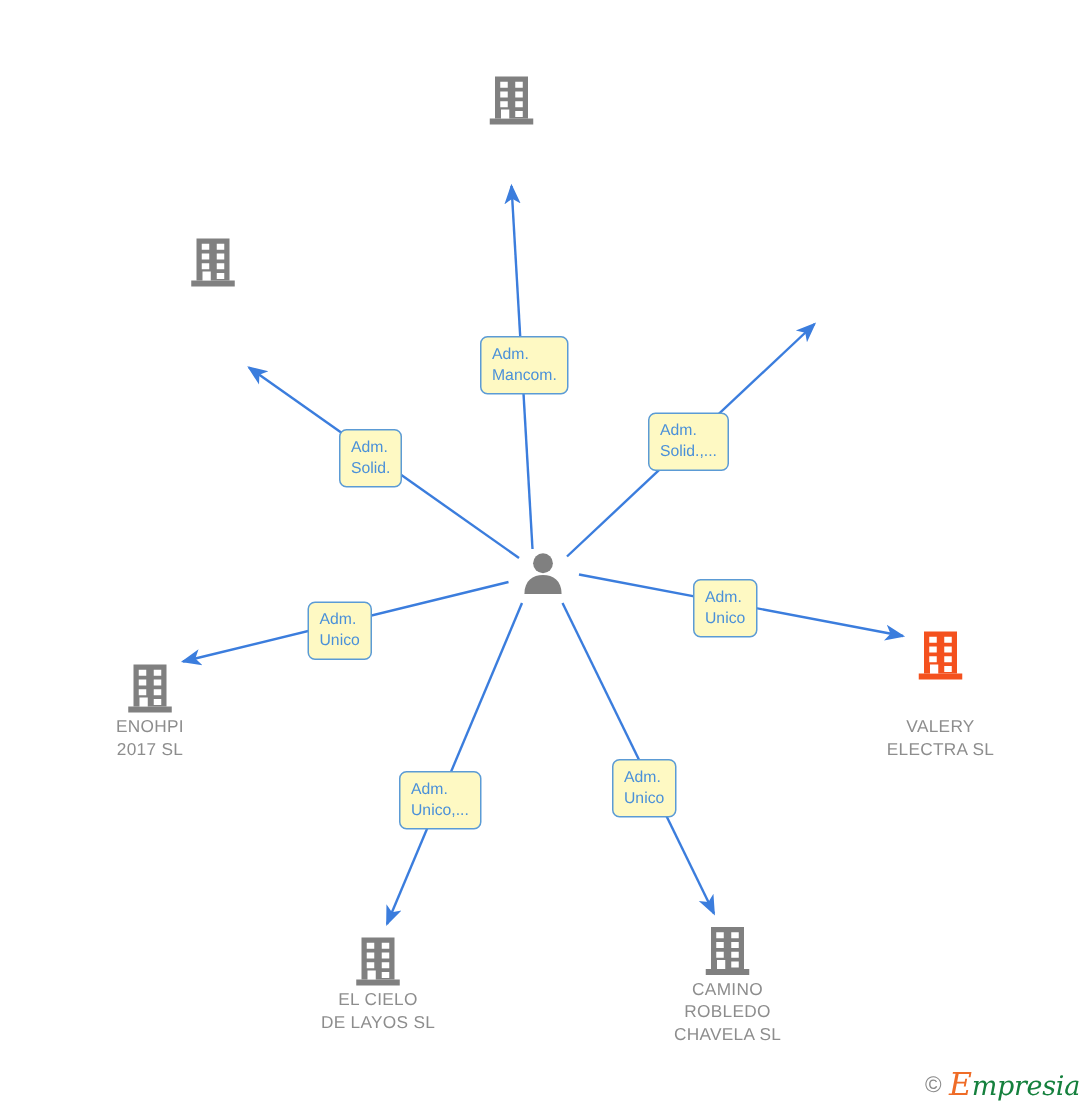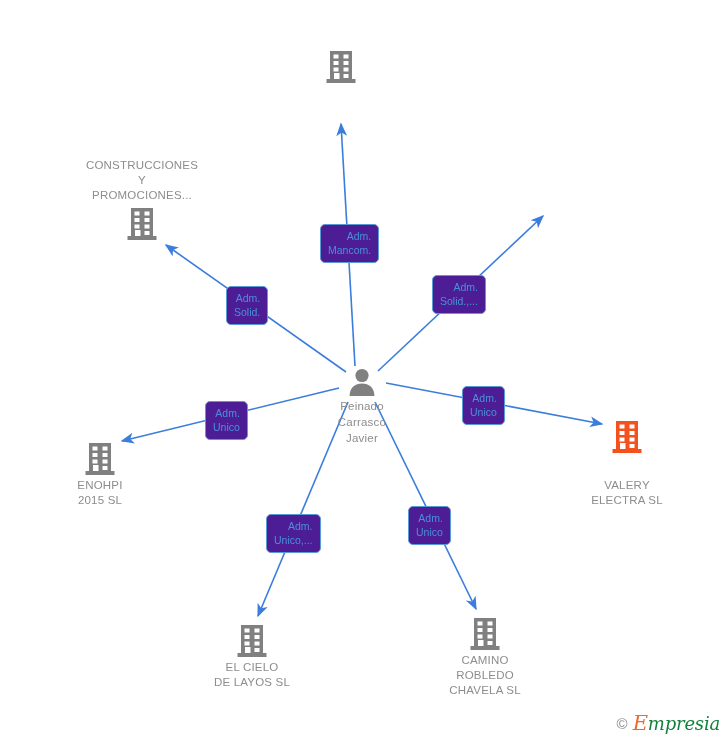--- a/index.html
+++ b/index.html
@@ -62,25 +62,25 @@
   .node.highlight .node-label {
     color: #8d8d8d;
     margin-top: 24px;
   }
   
   .edge-label {
     position: absolute;
     z-index: 4;
     border: 1px solid #5b9bd5;
     border-radius: 5px;
-    background: #4c1d95;
+    background: #fef9c3;
     color: #4a90d9;
     font-size: 10.5px;
     line-height: 14px;
-    text-align: right;
+    text-align: left;
     padding: 4px 7px 5px 7px;
     white-space: pre-line;
     box-sizing: border-box;
   }
   
   #watermark {
     position: absolute;
     right: 8px;
     bottom: 6px;
     z-index: 6;
@@ -155,23 +155,20 @@
           <rect x="8.5" y="11" width="5" height="4" fill="#ffffff"></rect>
           <rect x="18.5" y="11" width="5" height="4" fill="#ffffff"></rect>
           <rect x="8.5" y="17.5" width="5" height="4" fill="#ffffff"></rect>
           <rect x="18.5" y="17.5" width="5" height="4" fill="#ffffff"></rect>
           <rect x="18.5" y="24" width="5" height="4" fill="#ffffff"></rect>
           <rect x="9" y="23" width="5.5" height="6" fill="#ffffff"></rect>
         </svg></span>
   </div>
 
   <div class="node label-above" style="left: 142px; top: 158px;">
-    <span class="node-label">CONSTRUCCIONES
-Y
-PROMOCIONES...</span>
     <span class="icon-wrap"><svg width="32" height="34" viewBox="0 0 32 34" xmlns="http://www.w3.org/2000/svg">
           <rect x="5" y="1" width="22" height="28" fill="#808080"></rect>
           <rect x="1.5" y="29" width="29" height="4" fill="#808080"></rect>
           <rect x="8.5" y="4.5" width="5" height="4" fill="#ffffff"></rect>
           <rect x="18.5" y="4.5" width="5" height="4" fill="#ffffff"></rect>
           <rect x="8.5" y="11" width="5" height="4" fill="#ffffff"></rect>
           <rect x="18.5" y="11" width="5" height="4" fill="#ffffff"></rect>
           <rect x="8.5" y="17.5" width="5" height="4" fill="#ffffff"></rect>
           <rect x="18.5" y="17.5" width="5" height="4" fill="#ffffff"></rect>
           <rect x="18.5" y="24" width="5" height="4" fill="#ffffff"></rect>
@@ -187,21 +184,21 @@
           <rect x="8.5" y="4.5" width="5" height="4" fill="#ffffff"></rect>
           <rect x="18.5" y="4.5" width="5" height="4" fill="#ffffff"></rect>
           <rect x="8.5" y="11" width="5" height="4" fill="#ffffff"></rect>
           <rect x="18.5" y="11" width="5" height="4" fill="#ffffff"></rect>
           <rect x="8.5" y="17.5" width="5" height="4" fill="#ffffff"></rect>
           <rect x="18.5" y="17.5" width="5" height="4" fill="#ffffff"></rect>
           <rect x="18.5" y="24" width="5" height="4" fill="#ffffff"></rect>
           <rect x="9" y="23" width="5.5" height="6" fill="#ffffff"></rect>
         </svg></span>
     <span class="node-label">ENOHPI
-2015  SL</span>
+2017  SL</span>
   </div>
 
   <div class="node highlight" style="left: 627px; top: 420px;">
     <span class="icon-wrap"><svg width="32" height="34" viewBox="0 0 32 34" xmlns="http://www.w3.org/2000/svg">
           <rect x="5" y="1" width="22" height="28" fill="#f4511e"></rect>
           <rect x="1.5" y="29" width="29" height="4" fill="#f4511e"></rect>
           <rect x="8.5" y="4.5" width="5" height="4" fill="#ffffff"></rect>
           <rect x="18.5" y="4.5" width="5" height="4" fill="#ffffff"></rect>
           <rect x="8.5" y="11" width="5" height="4" fill="#ffffff"></rect>
           <rect x="18.5" y="11" width="5" height="4" fill="#ffffff"></rect>
@@ -247,23 +244,20 @@
     <span class="node-label">CAMINO
 ROBLEDO
 CHAVELA SL</span>
   </div>
 
   <div class="node person" style="left: 362px; top: 367px;">
     <span class="icon-wrap"><svg width="30" height="30" viewBox="0 0 30 30" xmlns="http://www.w3.org/2000/svg">
           <circle cx="15" cy="8.5" r="6.6" fill="#808080"></circle>
           <path d="M2.6 29 C2.6 20.2 8.2 16.4 15 16.4 C21.8 16.4 27.4 20.2 27.4 29 Z" fill="#808080"></path>
         </svg></span>
-    <span class="node-label">Peinado
-Carrasco
-Javier</span>
   </div>
 
   <div id="watermark">
     <span class="copy-glyph">©</span>
     <span class="brand"><span class="brand-e">E</span><span class="brand-rest">mpresia</span></span>
   </div>
 
 </div>
 
 </body></html>

